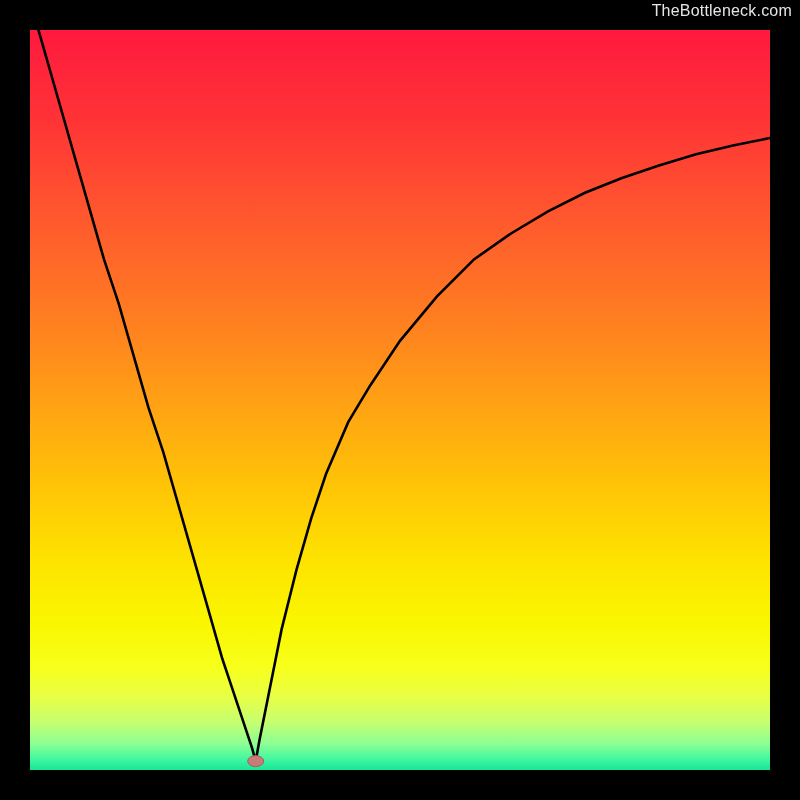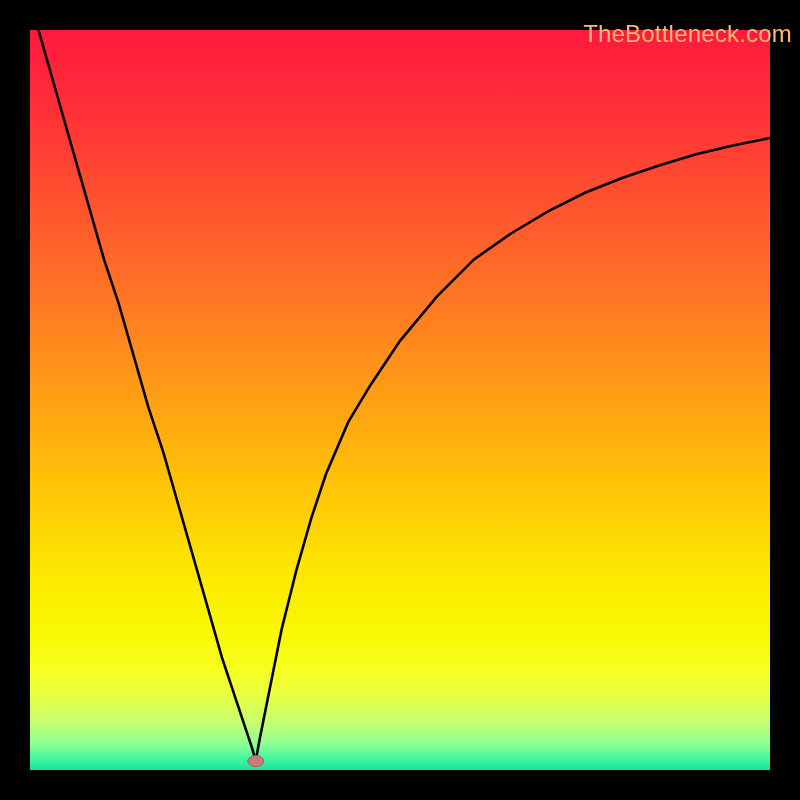--- a/index.html
+++ b/index.html
@@ -12,24 +12,24 @@
     overflow: hidden;
   }
   .frame {
     position: relative;
     width: 800px;
     height: 800px;
     background: #000;
   }
   .watermark {
     position: absolute;
-    top: 20px;
+    top: 2px;
     right: 8px;
-    color: #fdba74;
-    font-size: 24px;
+    color: #e5e5e5;
+    font-size: 16px;
     font-weight: 500;
     letter-spacing: 0.2px;
     z-index: 5;
   }
   .plot-area {
     position: absolute;
     left: 30px;
     top: 30px;
     width: 740px;
     height: 740px;

